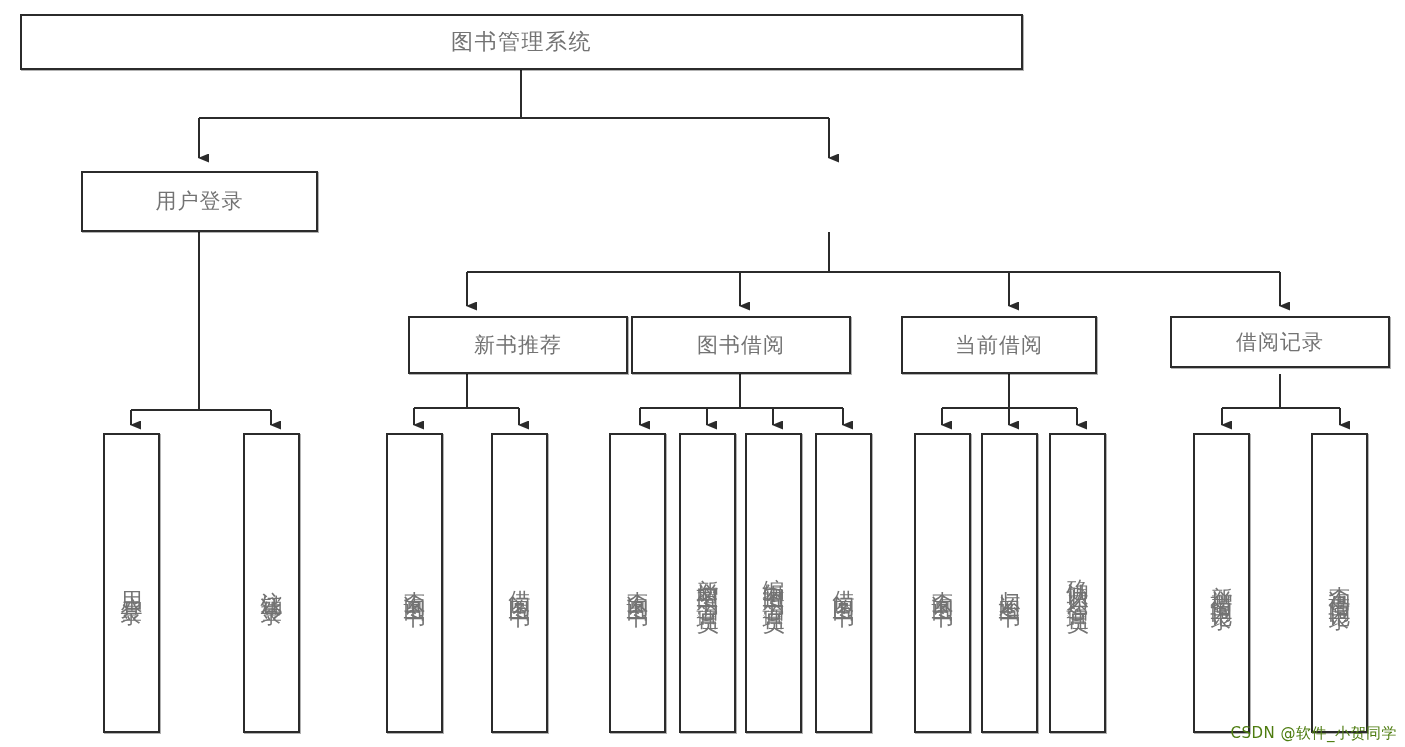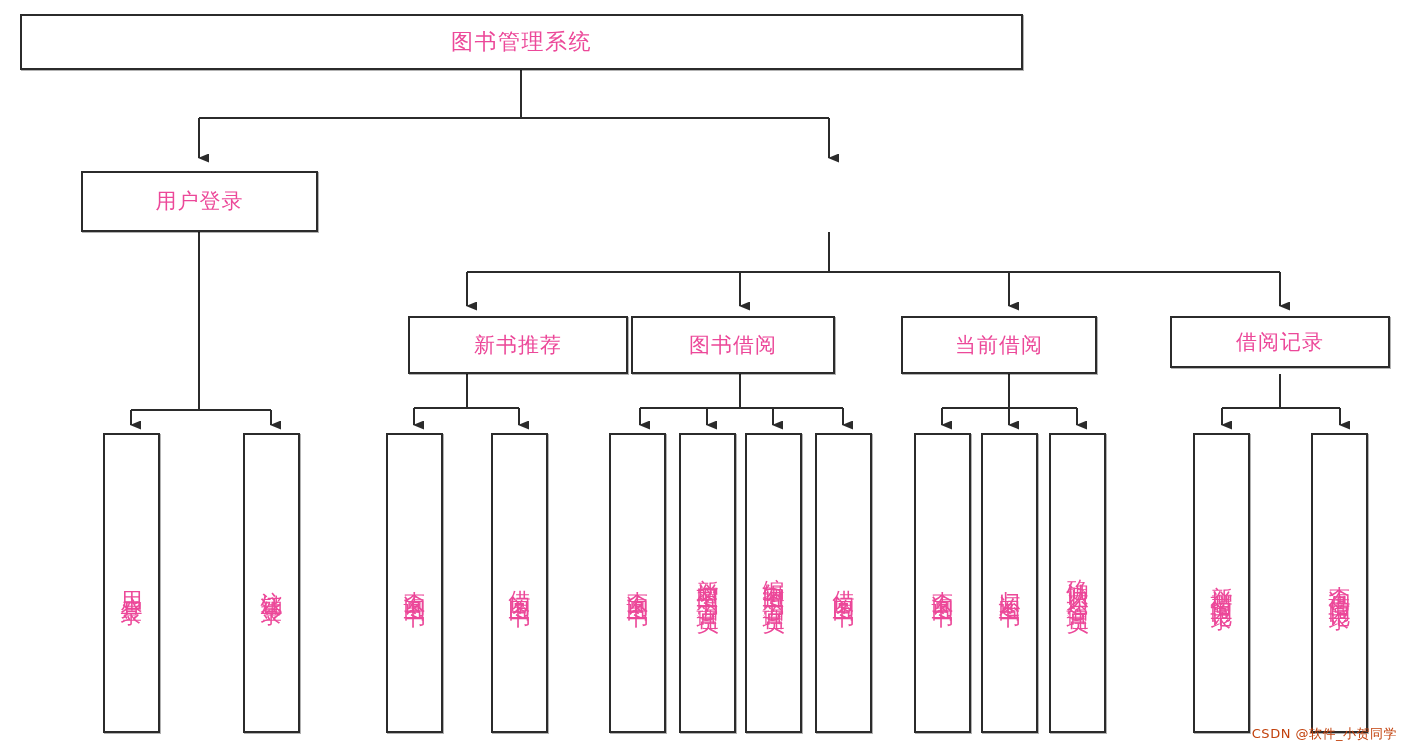--- a/index.html
+++ b/index.html
@@ -30,21 +30,21 @@
   .node {
     position: absolute;
     box-sizing: border-box;
     background: #ffffff;
     border: 2px solid #2b2b2b;
     display: flex;
     align-items: center;
     justify-content: center;
     text-align: center;
     line-height: 1.15;
-    color: #ec4899;
+    color: #737373;
     box-shadow: 1px 1px 0 rgba(0,0,0,0.30);
   }
   .node-label {
     display: block;
     white-space: pre;
   }
   
   .node.horiz .node-label {
     font-size: 21px;
     letter-spacing: 1px;
@@ -63,22 +63,22 @@
     text-orientation: upright;
     font-size: 22px;
     letter-spacing: 5px;
     line-height: 1;
     white-space: nowrap;
   }
   #watermark {
     position: absolute;
     right: 8px;
     bottom: 4px;
-    font-size: 13px;
-    color: #c2410c;
+    font-size: 15px;
+    color: #4d7c0f;
     white-space: nowrap;
     letter-spacing: 0.5px;
     user-select: none;
     margin-top: 15px;
   }
 </style>
 </head>
 <body>
 
 <div id="diagram-root">
@@ -139,21 +139,21 @@
     <span class="node-label">图书管理系统</span>
   </div>
 
   <div class="node horiz" style="left:81px; top:171px; width:237px; height:61px;">
     <span class="node-label">用户登录</span>
   </div>
 
   <div class="node horiz" style="left:360px; top:316px; width:220px; height:58px;margin-left:48px;">
     <span class="node-label">新书推荐</span>
   </div>
-  <div class="node horiz" style="left:631px; top:316px; width:204px; height:58px;">
+  <div class="node horiz" style="left:631px; top:316px; width:220px; height:58px;">
     <span class="node-label">图书借阅</span>
   </div>
   <div class="node horiz" style="left:901px; top:316px; width:196px; height:58px;">
     <span class="node-label">当前借阅</span>
   </div>
   <div class="node horiz" style="left:1170px; top:316px; width:220px; height:52px;">
     <span class="node-label">借阅记录</span>
   </div>
 
   <div class="node vert" style="left:103px; top:433px; width:57px; height:300px;">

